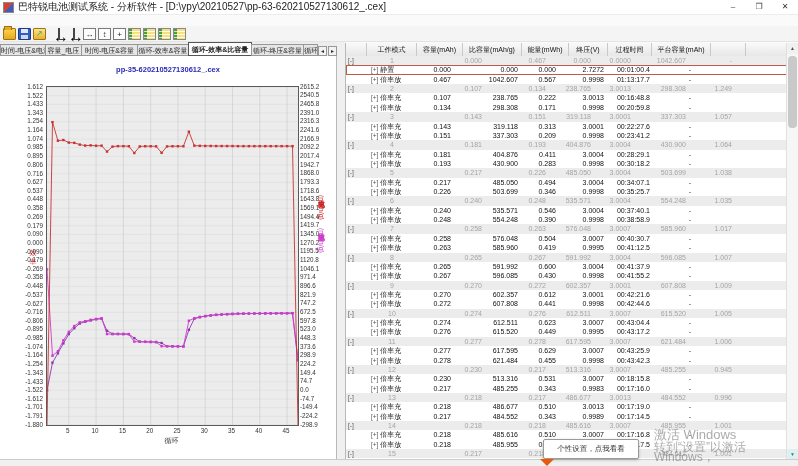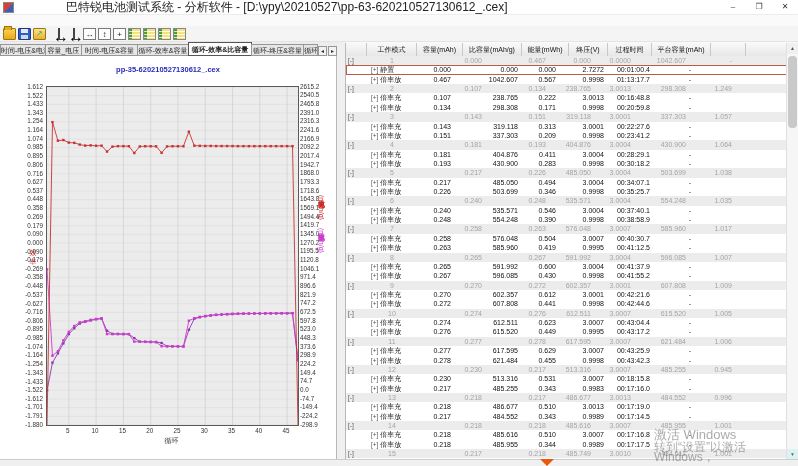--- a/index.html
+++ b/index.html
@@ -1,21 +1,21 @@
 <!DOCTYPE html>
 <html><head>
 <meta charset="utf-8">
 <style>
   html,body{margin:0;padding:0;}
   body{width:798px;height:466px;overflow:hidden;font-family:"Liberation Sans",sans-serif;background:#fff;position:relative;}
   #app{position:absolute;inset:0;background:#fafafa;}
   
   .titlebar{position:absolute;left:0;top:0;width:798px;height:14px;background:#ffffff;border-bottom:1px solid #ececec;display:flex;align-items:center;}
   .appicon{width:9px;height:9px;margin:0 4px 0 3px;background:linear-gradient(135deg,#d04438 50%,#3a5fc0 50%);border:1px solid #888;flex:0 0 auto;}
-  .titletext{font-size:12px;color:#222;white-space:nowrap;margin-left:48px;}
+  .titletext{font-size:10px;color:#222;white-space:nowrap;}
   .winctl{margin-left:auto;display:flex;align-items:center;height:14px;}
   .winbtn{width:26px;height:14px;text-align:center;font-size:8px;line-height:14px;color:#333;}
   
   .menubar{position:absolute;left:0;top:14px;width:798px;height:12px;background:#fbfbfb;display:flex;align-items:center;}
   .menubar .appicon{width:8px;height:8px;}
   .menu-item{font-size:8px;color:#222;padding:0 7px;line-height:12px;}
   .mdictl{margin-left:auto;display:flex;}
   .mdibtn{width:17px;height:11px;font-size:7px;line-height:11px;text-align:center;color:#444;}
   
   .toolbar{position:absolute;left:0;top:26px;width:798px;height:16px;background:#f4f4f4;border-bottom:1px solid #e4e4e4;display:flex;align-items:center;padding-left:2px;box-sizing:border-box;}
@@ -876,15 +876,16 @@
     <div class="sbtn down">▼</div>
   </div>
 
   <div class="bottomstrip"></div>
 
   <div class="watermark">
     <div class="wm1">激活 Windows</div>
     <div class="wm2">转到“设置”以激活 Windows，</div>
   </div>
 
+  <div class="popup">个性设置，点我看看</div>
   <div class="popup-arrow"></div>
 
 </div>
 
 </body></html>

